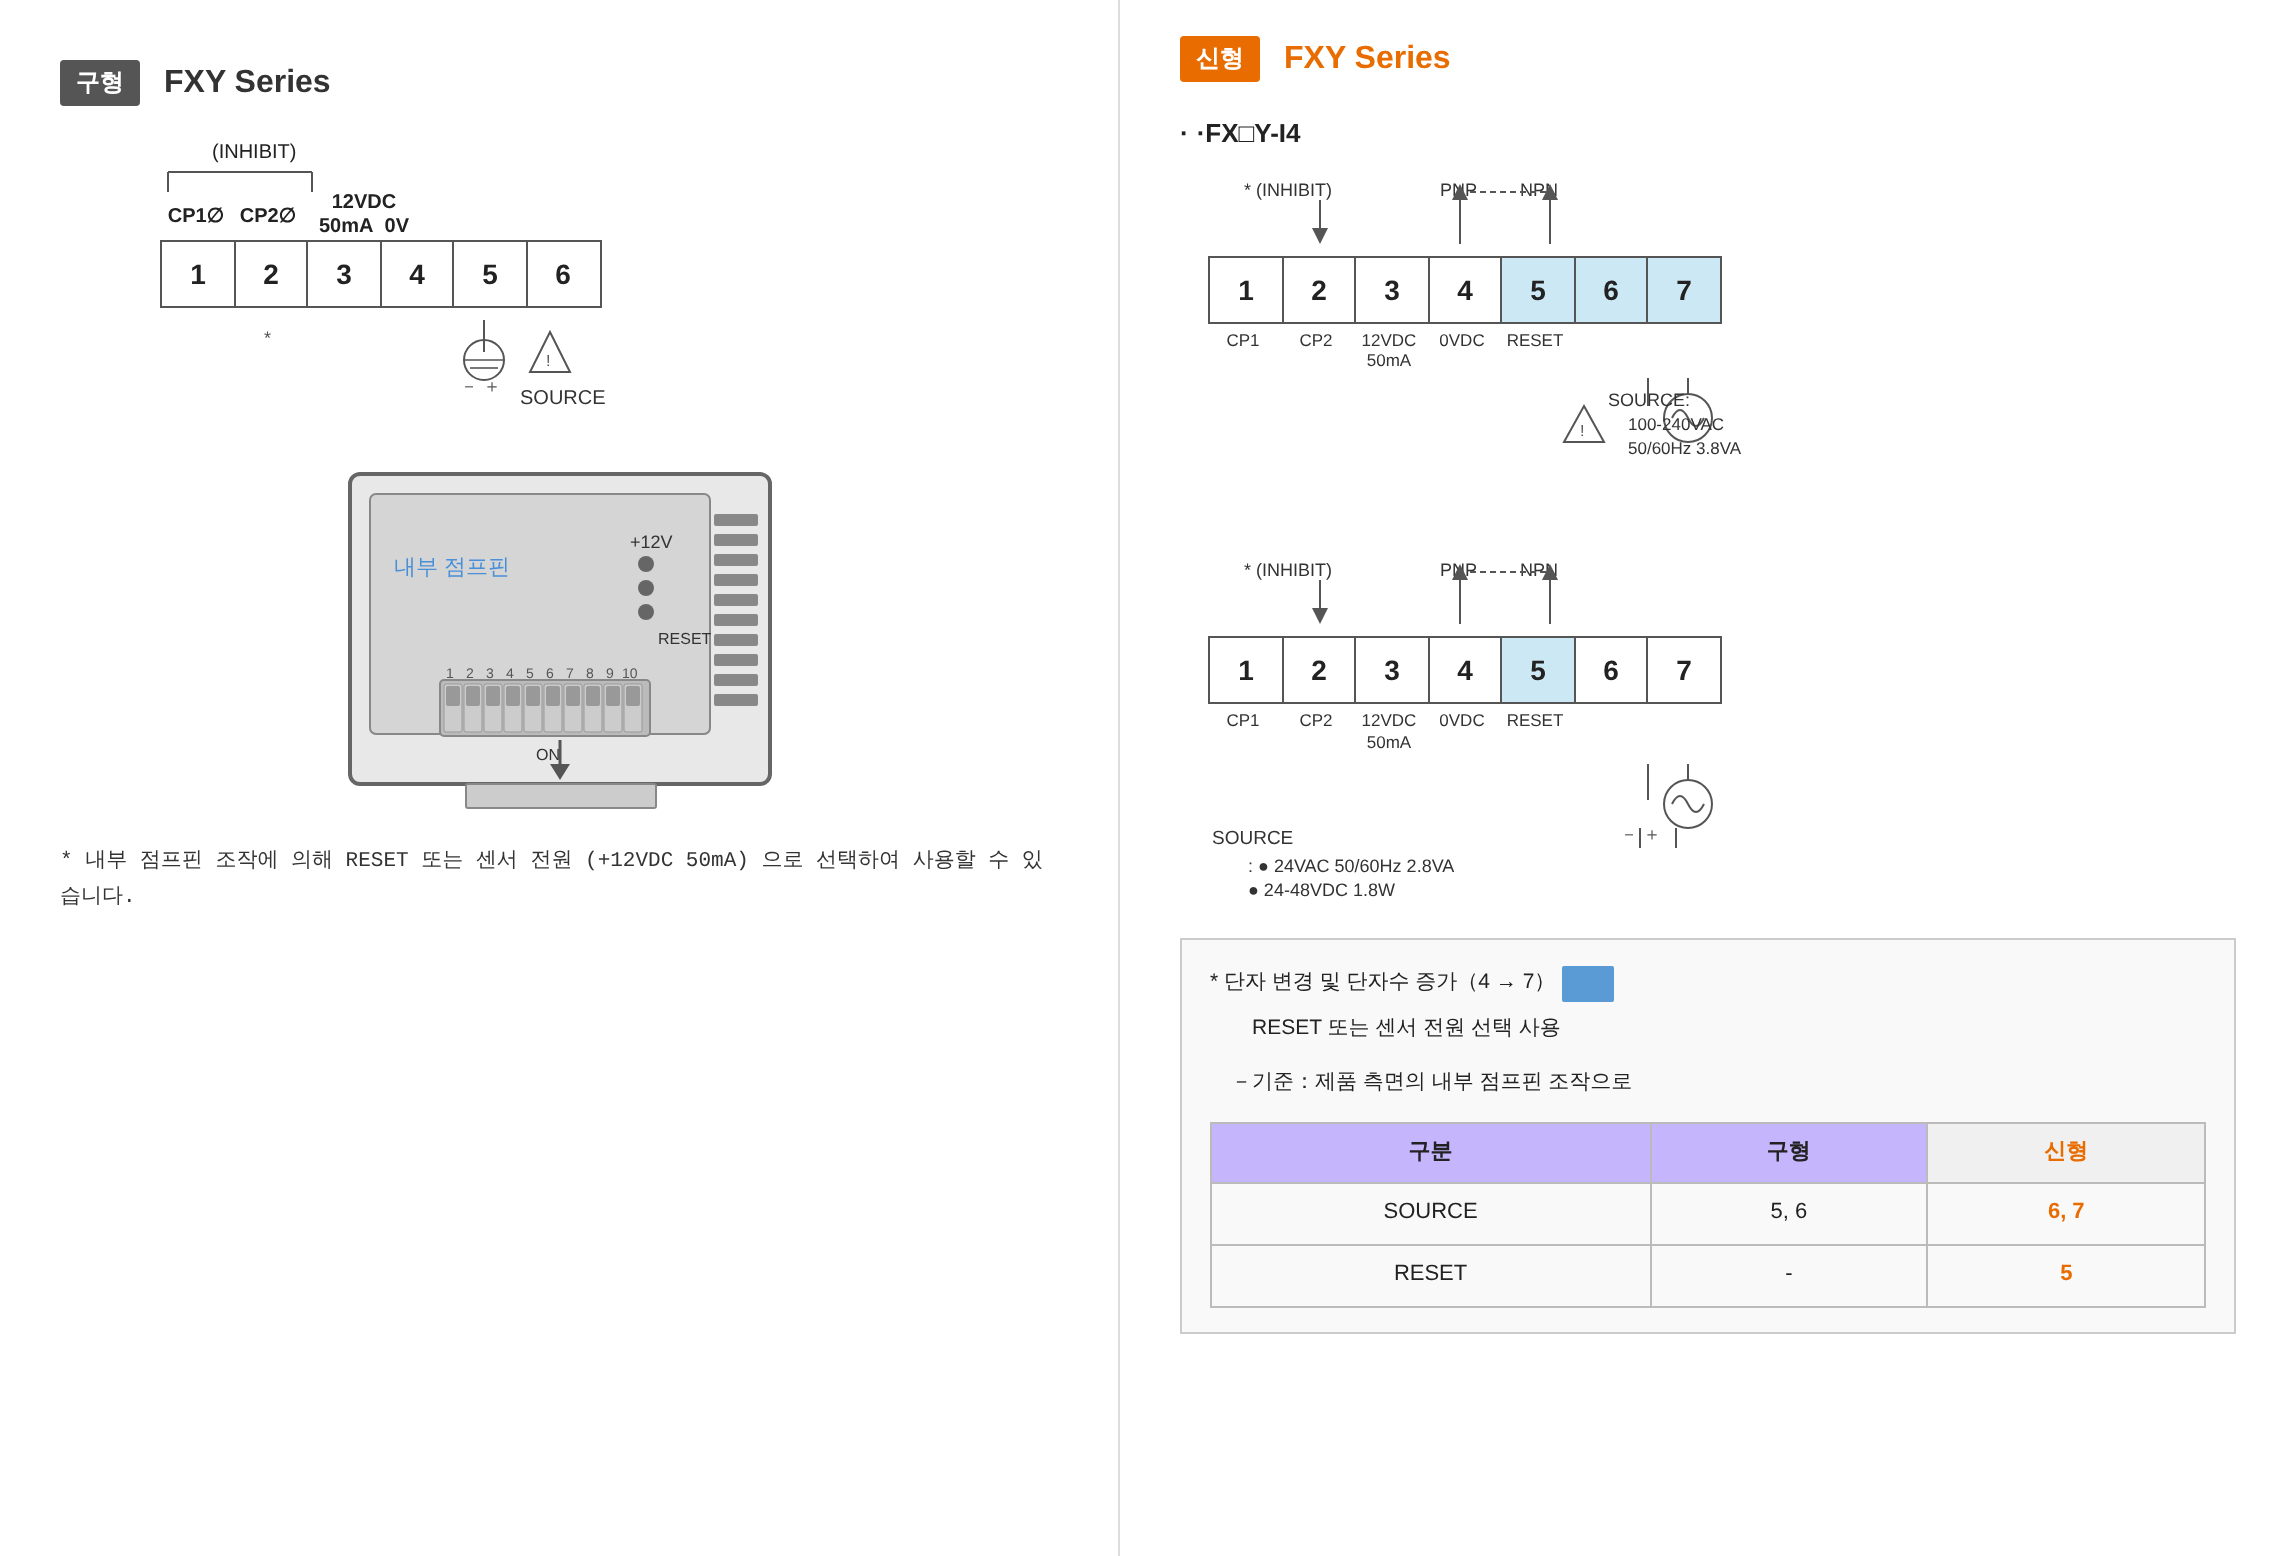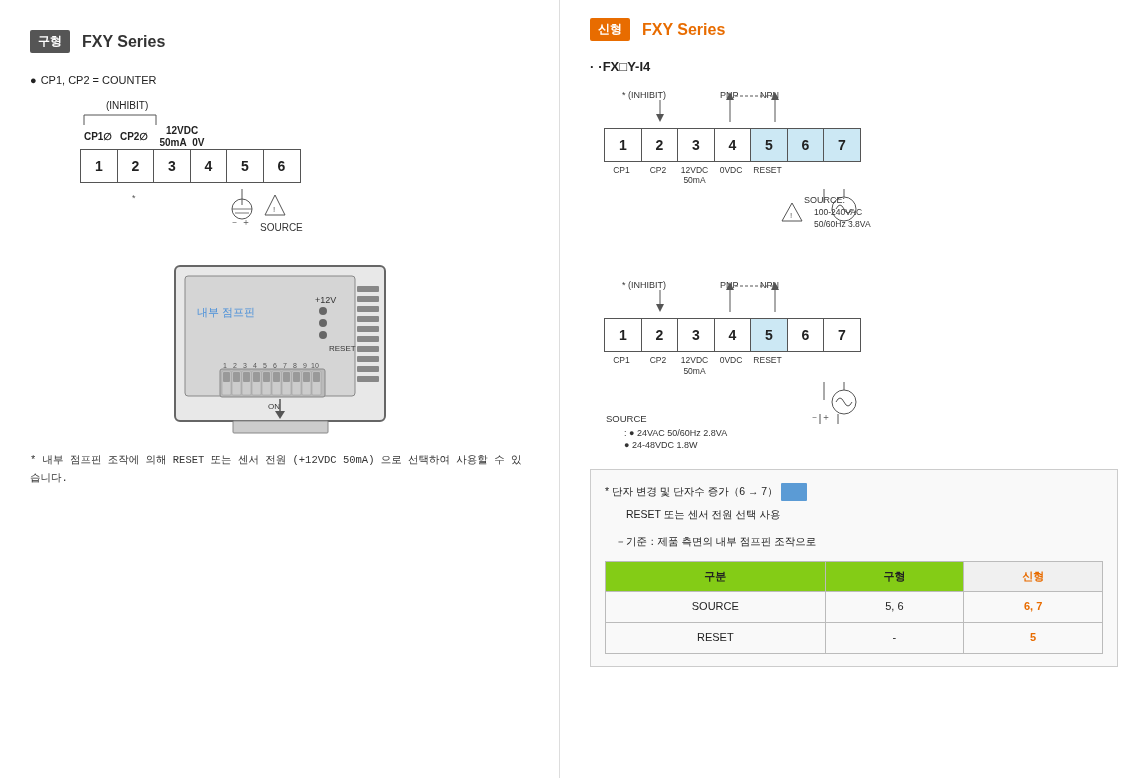--- a/index.html
+++ b/index.html
@@ -130,42 +130,41 @@
       border-collapse: collapse;
       margin-top: 10px;
       font-size: 11px;
     }
     table.compare-table th, table.compare-table td {
       border: 1px solid #bbb;
       padding: 5px 10px;
       text-align: center;
     }
     table.compare-table th {
-      background: #84cc16;
+      background: #c4b5fd;
       font-weight: bold;
     }
     table.compare-table th.orange-header {
       color: #e86c00;
       font-weight: bold;
       background: #f0f0f0;
     }
   </style>
 </head>
 <body>
 
 <div class="page">
 
   <div class="left-panel">
     <div class="section-header">
       <span class="badge badge-gray">구형</span>
       <span class="section-title">FXY Series</span>
     </div>
 
     <ul class="bullet-list">
-      <li>CP1, CP2 = COUNTER</li>
     </ul>
 
     <div style="margin-left:30px; margin-top:8px;">
 
       <div style="display:flex; margin-left:38px; margin-bottom:0;">
         <span style="font-size:10px; margin-left:8px;">(INHIBIT)</span>
       </div>
 
       <div style="margin-left:20px; display:flex; align-items:flex-end; height:14px;">
         <svg width="80" height="14">
@@ -417,21 +416,21 @@
 
           <text x="2" y="42" font-size="9.5" fill="#333">SOURCE</text>
           <text x="20" y="56" font-size="9" fill="#333">: ● 24VAC 50/60Hz 2.8VA</text>
           <text x="20" y="68" font-size="9" fill="#333">  ● 24-48VDC 1.8W</text>
         </svg>
       </div>
     </div>
 
     <div class="right-note-box">
       <div style="margin-bottom:4px;">
-        <span>* 단자 변경 및 단자수 증가（6 → 7）</span>
+        <span>* 단자 변경 및 단자수 증가（4 → 7）</span>
         <span class="note-highlight">&nbsp;&nbsp;&nbsp;&nbsp;&nbsp;</span>
       </div>
       <div style="margin-bottom:8px;">
         　　RESET 또는 센서 전원 선택 사용
       </div>
       <div style="margin-bottom:2px;">
         　－기준：제품 측면의 내부 점프핀 조작으로
       </div>
       <table class="compare-table">
         <thead>

